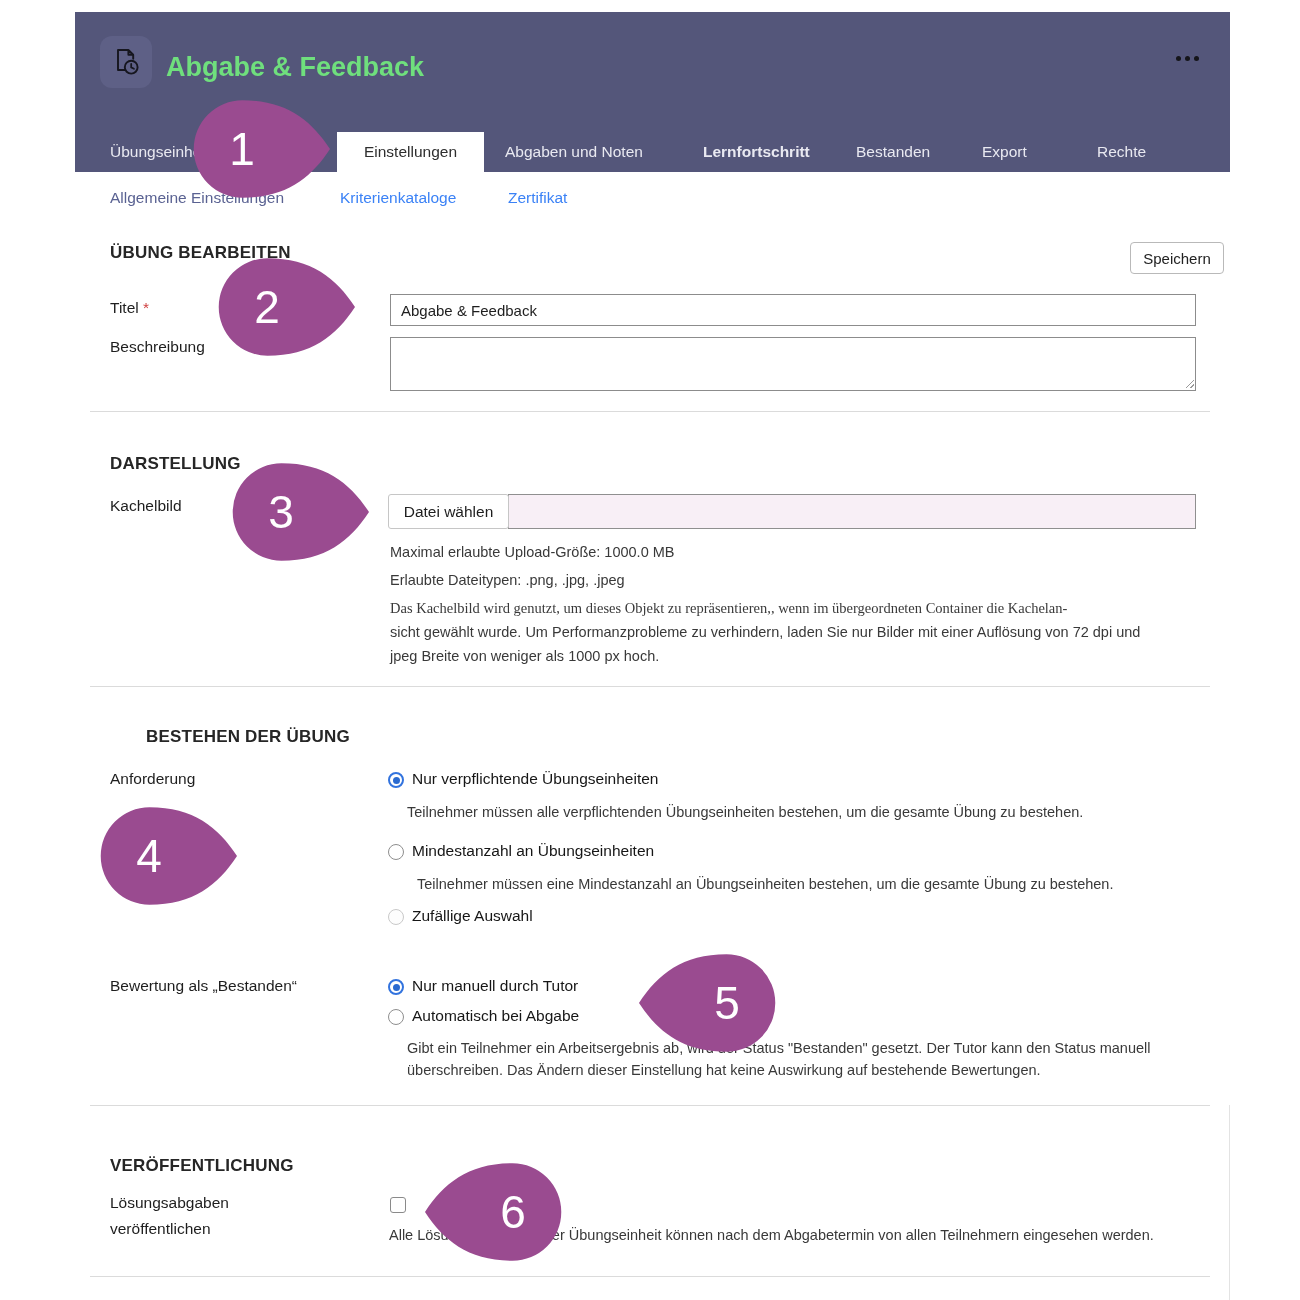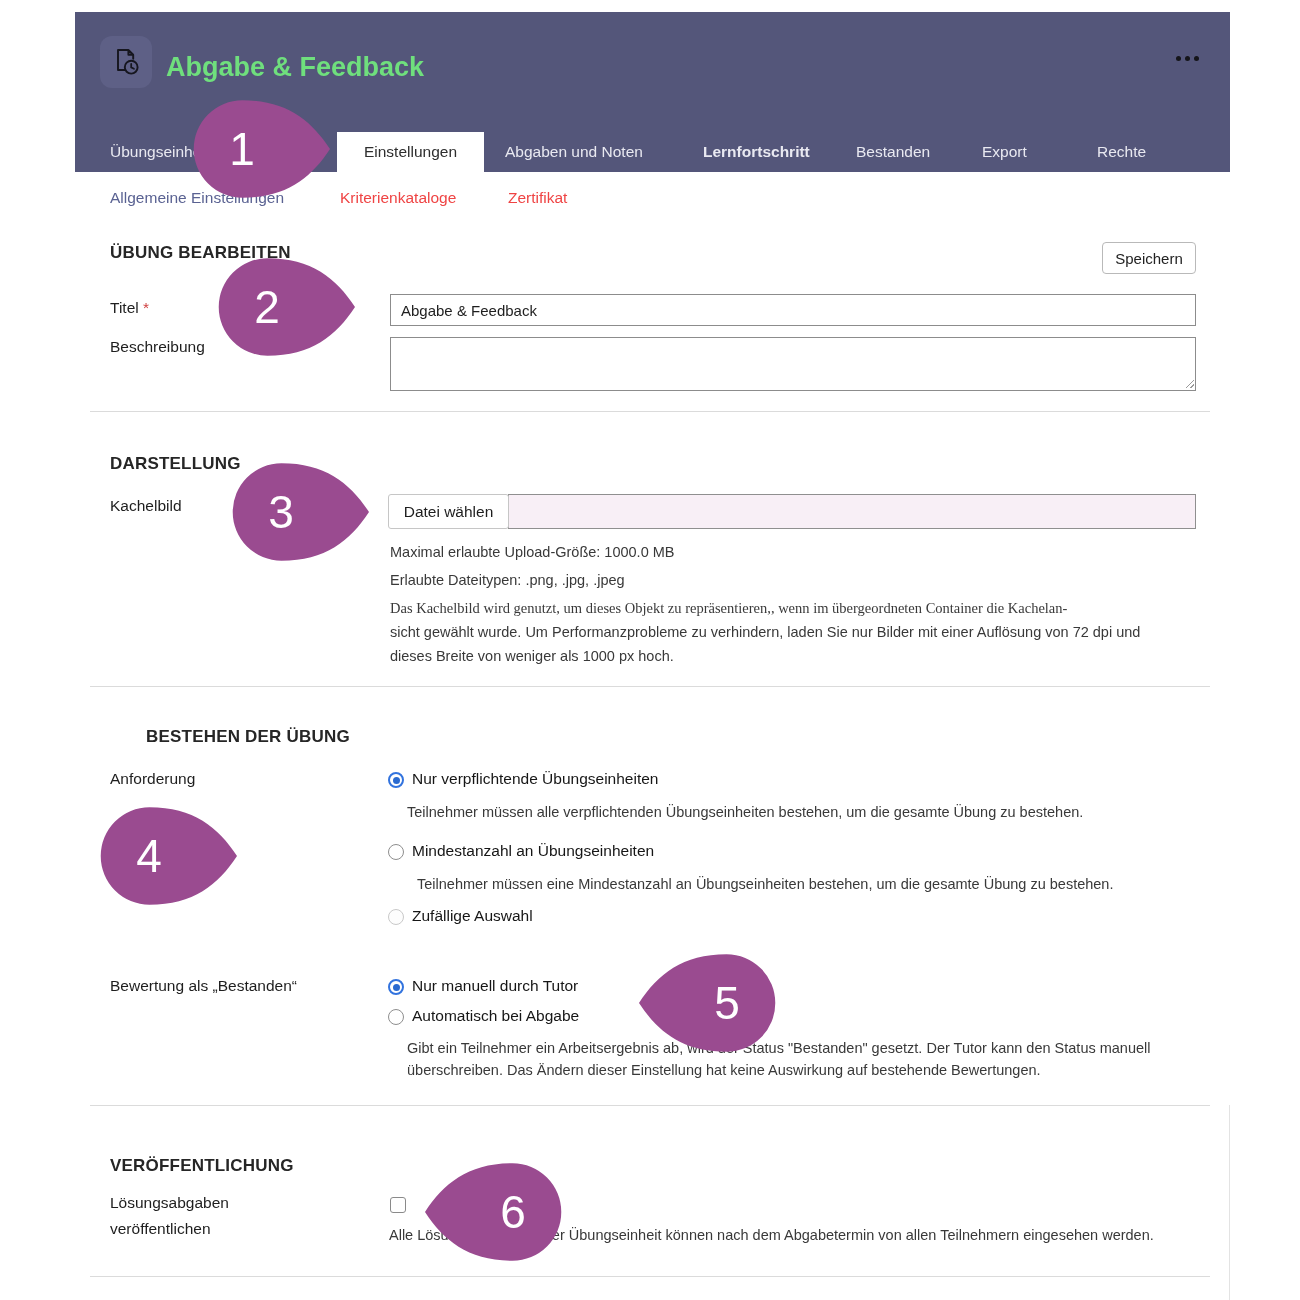--- a/index.html
+++ b/index.html
@@ -10,31 +10,31 @@
   .topbar{position:absolute;left:75px;top:12px;width:1155px;height:160px;background:#54567a;}
   .badge{position:absolute;left:25px;top:24px;width:52px;height:52px;border-radius:12px;background:#5e6086;
          display:flex;align-items:center;justify-content:center;}
   .obj-title{position:absolute;left:91px;top:40px;font-size:27px;font-weight:bold;color:#6fdf7d;white-space:nowrap;}
   .dots{position:absolute;left:1101px;top:44px;display:flex;gap:4px;cursor:pointer;}
   .dots i{width:5px;height:5px;border-radius:50%;background:#15151a;display:block;}
 
   .tab{position:absolute;top:120px;height:40px;line-height:40px;font-size:15.5px;color:#e9e9f1;white-space:nowrap;cursor:pointer;}
   .tab.active{background:#ffffff;color:#2e2e2e;text-align:center;}
 
-  .subtab{position:absolute;font-size:15.5px;line-height:24px;color:#ef4444;white-space:nowrap;cursor:pointer;}
+  .subtab{position:absolute;font-size:15.5px;line-height:24px;color:#3b82f6;white-space:nowrap;cursor:pointer;}
   .subtab.active{color:#5a6292;}
 
   .sec-title{position:absolute;font-size:17px;font-weight:bold;color:#262626;letter-spacing:.2px;white-space:nowrap;text-align:right;}
   .flabel{position:absolute;font-size:15.5px;color:#1e1e1e;white-space:nowrap;}
   .req{color:#cf3e3e;}
   .desc{position:absolute;font-size:14.5px;color:#393939;line-height:22px;white-space:nowrap;}
   .wrap{white-space:normal;}
 
   .btn{position:absolute;background:#fff;border:1px solid #b9b9b9;border-radius:4px;font-size:15px;color:#222;
-       display:flex;align-items:center;justify-content:center;cursor:pointer;box-sizing:border-box;}
+       display:flex;align-items:center;justify-content:center;cursor:pointer;box-sizing:border-box;margin-left:28px;}
   .txt-input{position:absolute;box-sizing:border-box;border:1px solid #8c8c8c;background:#fff;font-size:15px;
        color:#1e1e1e;padding:0 10px;font-family:inherit;}
   textarea.txt-input{resize:none;padding:6px 10px;}
   .grip{position:absolute;width:11px;height:11px;clip-path:polygon(100% 0,100% 100%,0 100%);
         background:repeating-linear-gradient(-45deg,transparent 0 2px,#9a9a9a 2px 3px);}
 
   .filebtn{position:absolute;background:#fff;border:1px solid #c6c6c6;border-radius:3px;font-size:15.5px;color:#1e1e1e;
         display:flex;align-items:center;justify-content:center;cursor:pointer;box-sizing:border-box;z-index:2;}
   .filefield{position:absolute;background:#f8eff6;border:1px solid #8f8f8f;box-sizing:border-box;z-index:1;cursor:pointer;}
 
@@ -111,21 +111,21 @@
   <div class="divider" style="top:411px;"></div>
 
   <div class="sec-title" style="left:110px;top:454px;">DARSTELLUNG</div>
   <div class="flabel" style="left:110px;top:497px;">Kachelbild</div>
   <div class="filebtn" style="left:388px;top:494px;width:121px;height:35px;">Datei wählen</div>
   <div class="filefield" style="left:508px;top:494px;width:688px;height:35px;"></div>
   <div class="desc" style="left:390px;top:541px;">Maximal erlaubte Upload-Größe: 1000.0 MB</div>
   <div class="desc" style="left:390px;top:569px;">Erlaubte Dateitypen: .png, .jpg, .jpeg</div>
   <div class="desc" style="left:390px;top:597px;font-family:Liberation Serif, serif;">Das Kachelbild wird genutzt, um dieses Objekt zu repräsentieren,, wenn im übergeordneten Container die Kachelan-</div>
   <div class="desc" style="left:390px;top:621px;">sicht gewählt wurde. Um Performanzprobleme zu verhindern, laden Sie nur Bilder mit einer Auflösung von 72 dpi und</div>
-  <div class="desc" style="left:390px;top:645px;">dieses Breite von weniger als 1000 px hoch.</div>
+  <div class="desc" style="left:390px;top:645px;">jpeg Breite von weniger als 1000 px hoch.</div>
 
   <div class="divider" style="top:686px;"></div>
 
   <div class="sec-title" style="left:110px;top:727px;margin-left:36px;">BESTEHEN DER ÜBUNG</div>
   <div class="flabel" style="left:110px;top:770px;">Anforderung</div>
 
   <div class="radio sel" style="left:388px;top:772px;"></div>
   <div class="optlabel" style="left:412px;top:770px;">Nur verpflichtende Übungseinheiten</div>
   <div class="desc" style="left:407px;top:801px;">Teilnehmer müssen alle verpflichtenden Übungseinheiten bestehen, um die gesamte Übung zu bestehen.</div>
 

